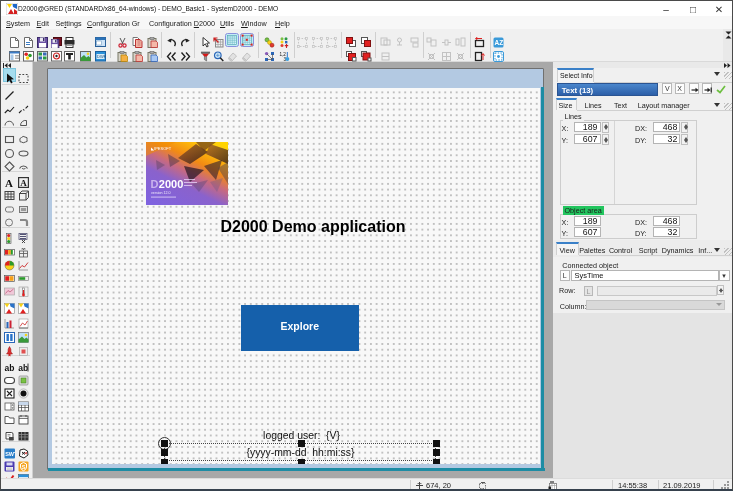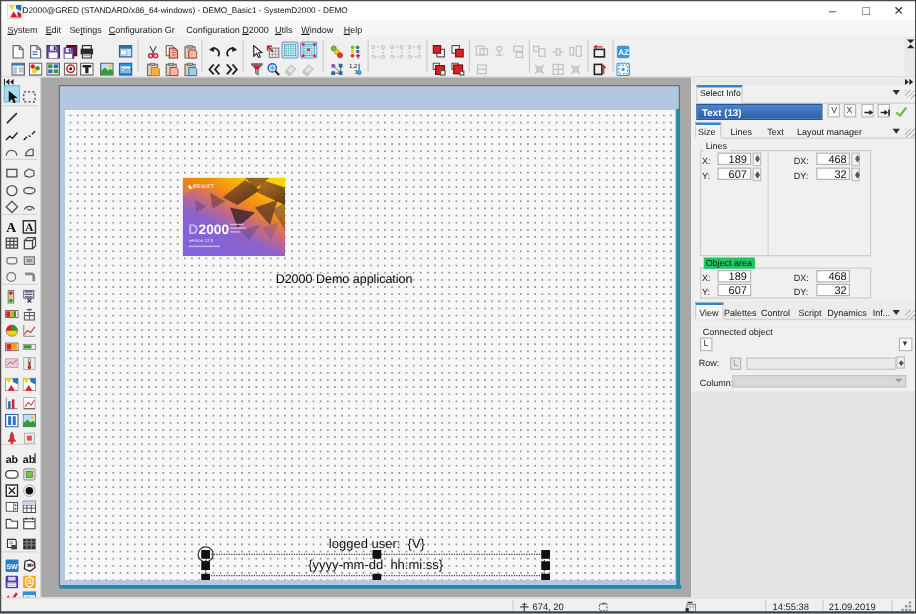--- a/index.html
+++ b/index.html
@@ -700,22 +700,23 @@
           <text x="12.8" y="45.5" font-size="11" font-weight="bold" fill="#fff" font-family="Liberation Sans">2000</text>
           <rect x="38" y="37" width="11" height="1" fill="#ead8fa" opacity="0.75"></rect>
           <rect x="38" y="40" width="13" height="1" fill="#ead8fa" opacity="0.75"></rect>
           <rect x="38" y="43" width="8" height="1" fill="#ead8fa" opacity="0.75"></rect>
           <text x="5" y="51.5" font-size="3.6" fill="#efe8fa" font-family="Liberation Sans">version 12.0</text>
           <rect x="5" y="54.5" width="25" height="1.2" fill="#e2d4f8" opacity="0.7"></rect>
         </svg>
       </div>
 
 
-      <div class="abs" style="left:168.5px;top:129.5px;font-size:10px;font-weight:normal;color:#000">D2000 Demo application</div>
-
+      <div class="abs" style="left:168.5px;top:129.5px;font-size:16px;font-weight:bold;color:#000">D2000 Demo application</div>
+
+      <div class="abs" style="left:188.5px;top:217px;width:118.5px;height:46px;background:#1560ab;color:#fff;font-size:10.5px;font-weight:bold;text-align:center;line-height:42px">Explore</div>
 
       <div class="abs" style="left:6px;top:341.5px;width:487px;text-align:center;font-size:10.4px;color:#111">logged user:&nbsp;&nbsp;{V}</div>
       <div class="abs" style="left:5px;top:358.5px;width:487px;text-align:center;font-size:10.4px;color:#111">{yyyy-mm-dd&nbsp;&nbsp;hh:mi:ss}</div>
 
       <div class="abs" style="left:112px;top:355px;width:272px;height:18px;border:1px dotted #444" id="selrect"></div>
       <div class="abs" style="left:108.5px;top:351.5px;width:7px;height:7px;background:#111;border-radius:0"></div>
       <div class="abs" style="left:105.5px;top:348.5px;width:13px;height:13px;border:1px solid #333;border-radius:50%"></div>
       <div class="abs" style="left:245.5px;top:351.5px;width:7px;height:7px;background:#111"></div>
       <div class="abs" style="left:380.5px;top:351.5px;width:7px;height:7px;background:#111"></div>
       <div class="abs" style="left:108.5px;top:361px;width:7px;height:7px;background:#111"></div>
@@ -803,20 +804,21 @@
   <div class="rtab" style="left:55.9px;top:184px">Control</div>
   <div class="rtab" style="left:85.8px;top:184px">Script</div>
   <div class="rtab" style="left:108.8px;top:184px">Dynamics</div>
   <div class="rtab" style="left:145.3px;top:184px">Inf...</div>
   <div class="abs" style="left:25.5px;top:193px;width:153.5px;height:1px;background:#d0d0d0"></div>
   <div class="abs" style="left:160.5px;top:186px;width:0;height:0;border-left:3.5px solid transparent;border-right:3.5px solid transparent;border-top:4px solid #333"></div>
   <div class="abs" style="left:170.5px;top:185.5px;width:9px;height:7px;background:repeating-linear-gradient(135deg,#c0c0c0 0 1px,transparent 1px 2.6px)"></div>
 
   <div class="lbl" style="left:9.3px;top:199px">Connected object</div>
   <div class="hbtn" style="left:6.8px;top:208.4px;width:10px;height:10.5px;line-height:10px">L</div>
+  <div class="field" style="left:17.5px;top:208.4px;width:148px;height:10.5px;text-align:left;padding-left:3px;line-height:9.5px;font-size:7.5px">SysTime</div>
   <div class="hbtn" style="left:165.5px;top:208.4px;width:11px;height:10.5px;line-height:10px">▾</div>
   <div class="lbl" style="left:6px;top:224px">Row:</div>
   <div class="hbtn" style="left:31px;top:223.5px;width:9px;height:10px;line-height:9px;background:#e4e4e4;color:#999">L</div>
   <div class="abs" style="left:43.7px;top:223.5px;width:120px;height:10px;background:#eaeaea;border:1px solid #c8c8c8"></div>
   <div class="spin" style="left:164px;top:223px;height:10px"></div>
   <div class="lbl" style="left:6.8px;top:239.5px">Column:</div>
   <div class="abs" style="left:32.8px;top:238px;width:139px;height:10px;background:#d9d9d9;border:1px solid #c4c4c4"></div>
   <div class="abs" style="left:163px;top:241px;width:0;height:0;border-left:3px solid transparent;border-right:3px solid transparent;border-top:3.5px solid #999"></div>
 
   <div class="abs" style="left:0;top:251px;width:179px;height:165px;background:#e4e4e4"></div>

